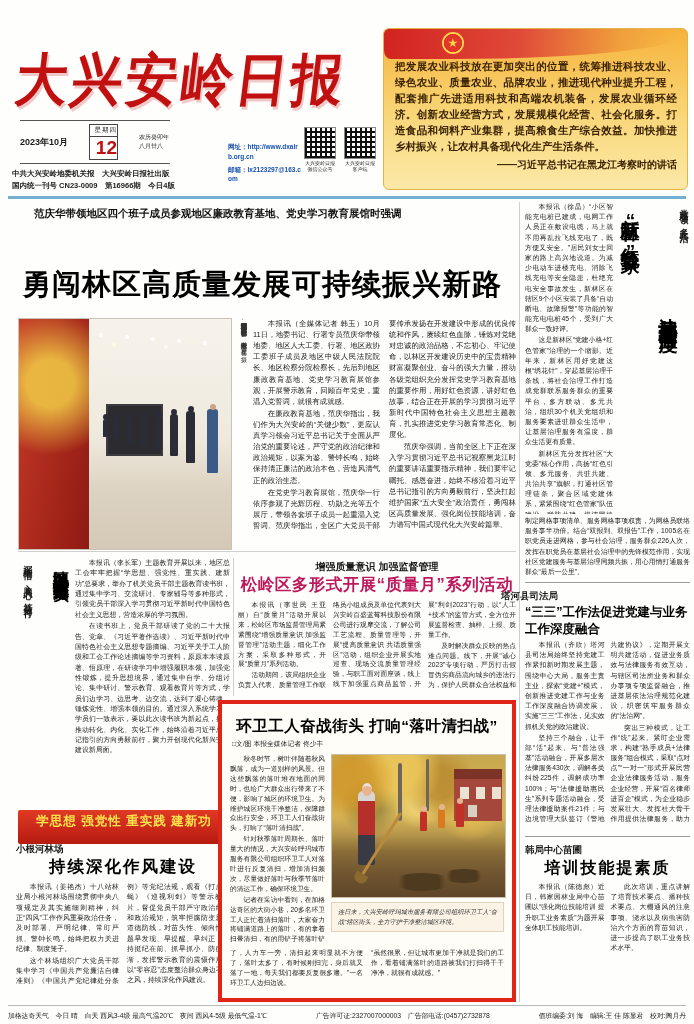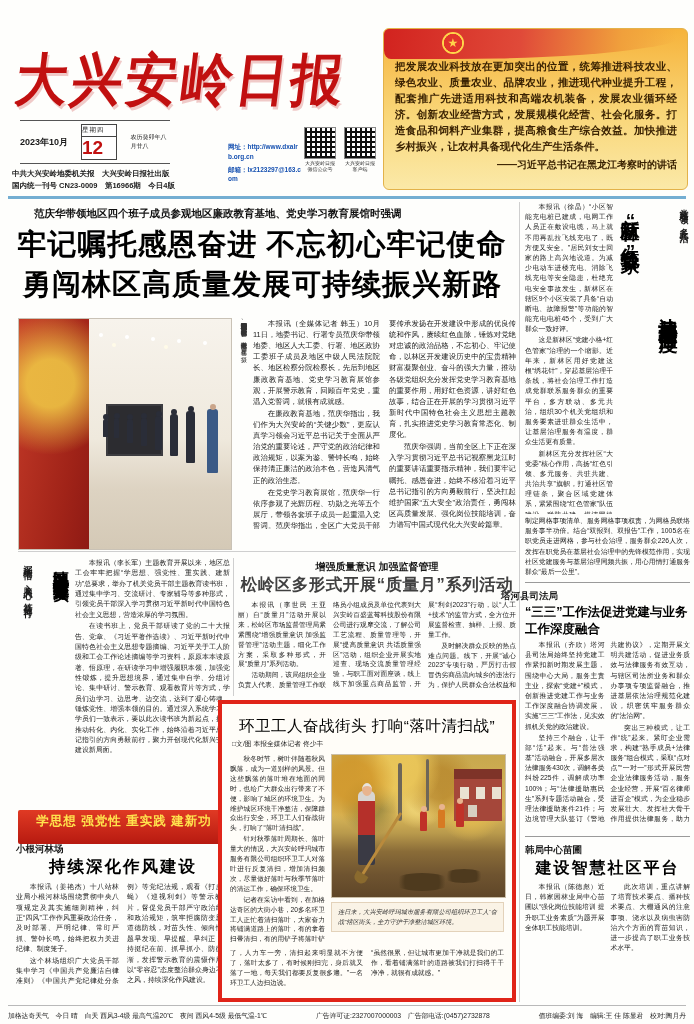--- a/index.html
+++ b/index.html
@@ -6,21 +6,21 @@
   .page{position:relative;width:694px;height:1024px;margin:0 auto;background:#fefefc;
         font-family:"Liberation Sans",sans-serif;color:#1a1a1a;overflow:hidden;}
   .abs{position:absolute;}
   
   .mast-title{left:16px;top:38px;width:345px;height:84px;font-family:"DejaVu Serif",serif;
     font-size:52px;font-weight:bold;color:#c11010;letter-spacing:3px;line-height:84px;
     transform:skewX(-7deg) scaleY(1.08);text-shadow:2px 2px 0 rgba(190,20,20,.22);white-space:nowrap;}
   .dateline{left:20px;top:120px;width:150px;height:42px;border-top:1px solid #555;border-bottom:1px solid #555;
     display:flex;align-items:center;gap:5px;}
   .ym{font-size:9px;font-weight:bold;white-space:nowrap;}
-  .daybox{width:40px;border:1.5px solid #444;background:#fff;text-align:left;margin:-8px 8px;}
+  .daybox{width:40px;border:1.5px solid #444;background:#fff;text-align:right;margin:-8px 16px;}
   .daybox .wd{font-size:6.5px;border-bottom:1px solid #444;padding:1px 0;letter-spacing:1px;}
   .daybox .dy{font-size:19px;font-weight:bold;color:#c11010;line-height:22px;}
   .lunar{font-size:6px;width:46px;line-height:1.5;}
   .pubinfo{left:12px;top:168px;width:218px;text-align:left;font-size:7.5px;line-height:1.6;font-weight:bold;color:#222;}
   .contact{left:228px;top:142px;width:74px;font-size:6.5px;font-weight:bold;color:#1550b0;line-height:1.5;word-break:break-all;}
   .contact div{margin-bottom:3px;}
   .qrwrap{width:34px;text-align:center;}
   .qr{width:30px;height:30px;margin:0 auto;border:1px solid #888;background-color:#fff;
       background-image:repeating-linear-gradient(0deg,#111 0 2px,transparent 2px 5px),
                        repeating-linear-gradient(90deg,#111 0 2px,transparent 2px 5px);}
@@ -97,28 +97,28 @@
   .red-banner{left:18px;top:810px;width:212px;height:34px;background:linear-gradient(180deg,#e03a24,#b71a10);
     color:#ffe34d;font-weight:900;text-align:center;font-size:12.5px;line-height:22px;letter-spacing:1px;border-radius:2px;}
   
   .xgh-kicker{left:16px;top:843px;width:212px;font-size:9.5px;font-weight:bold;}
   .xgh-headline{left:16px;top:856px;width:214px;text-align:center;font-size:16.5px;font-weight:900;letter-spacing:2px;color:#000;}
   .xgh-body{left:16px;top:882px;width:214px;height:116px;column-count:2;column-gap:8px;
     font-size:6.9px;line-height:1.5;text-align:justify;overflow:hidden;}
   
   .vrule2{left:233px;top:558px;width:1px;height:138px;background:#cfcfcf;}
   .sl-kicker{left:238px;top:560px;width:278px;text-align:center;font-size:10px;font-weight:bold;}
-  .sl-headline{left:238px;top:574px;width:278px;text-align:center;font-size:16.5px;font-weight:900;letter-spacing:.5px;color:#404040;}
+  .sl-headline{left:238px;top:574px;width:278px;text-align:center;font-size:16.5px;font-weight:900;letter-spacing:.5px;color:#be185d;}
   .sl-body{left:238px;top:600px;width:278px;height:96px;column-count:3;column-gap:7px;
     font-size:6.7px;line-height:1.48;text-align:justify;overflow:hidden;}
   .cols p{margin:0 0 1px;text-indent:2em;}
   
   .anno{left:218px;top:700px;width:298px;height:302px;border:4px solid #e02418;background:#fffdf8;
     box-sizing:border-box;overflow:hidden;}
-  .hw-headline{margin:12px 6px 2px;text-align:center;font-size:15.5px;font-weight:400;letter-spacing:.5px;color:#000;}
+  .hw-headline{margin:12px 6px 2px;text-align:center;font-size:15.5px;font-weight:700;letter-spacing:.5px;color:#000;}
   .hw-byline{margin:0 10px 5px;font-size:6.8px;color:#222;}
   .hw-main{display:flex;margin:0 8px;gap:6px;}
   .hw-coltext{width:95px;font-size:6.7px;line-height:1.48;text-align:justify;height:188px;overflow:hidden;}
   .hw-coltext p{margin:0 0 1px;text-indent:2em;}
   .hw-right{flex:1;}
   .hw-photo{position:relative;width:100%;height:142px;border:1px solid #cbbfa8;overflow:hidden;
     background:linear-gradient(180deg,#c8a84e 0%,#d9b658 42%,#b99a4c 55%,#8a6c38 68%,#6f5430 84%,#5f4628 100%);}
   .hw-foliage{position:absolute;inset:0;
     background:radial-gradient(circle at 12% 18%,rgba(210,150,40,.8) 0 10%,transparent 22%),
                radial-gradient(circle at 38% 10%,rgba(236,200,90,.9) 0 12%,transparent 26%),
@@ -198,21 +198,20 @@
       </div>
     <div class="quotetext">
       <span>把发展农业科技放在更加突出的位置，统筹推进科技农业、绿色农业、质量农业、品牌农业，推进现代种业提升工程，配套推广先进适用科技和高端农机装备，发展农业循环经济。创新农业经营方式，发展规模化经营、社会化服务。打造食品和饲料产业集群，提高粮食生产综合效益。加快推进乡村振兴，让农村具备现代化生产生活条件。</span>
       <span class="attr">——习近平总书记在黑龙江考察时的讲话</span>
     </div>
   </div>
 
   <div class="abs mastrule"></div>
 
   <div class="abs lead-kicker">范庆华带领地区四个班子成员参观地区廉政教育基地、党史学习教育展馆时强调</div>
-  <div class="abs lead-h1">牢记嘱托感恩奋进 不忘初心牢记使命</div>
   <div class="abs lead-h2">勇闯林区高质量发展可持续振兴新路</div>
 
   <div class="abs lead-photo">
     <div class="lp-lights"></div>
     <div class="lp-flag"></div>
     <div class="lp-board"></div>
     <span class="fig" style="left:84px;top:100px;width:5px;height:18px;"></span>
     <span class="fig" style="left:95px;top:99px;width:5px;height:20px;"></span>
     <span class="fig" style="left:108px;top:100px;width:6px;height:24px;"></span>
     <span class="fig" style="left:122px;top:99px;width:6px;height:28px;"></span>
@@ -253,21 +252,21 @@
   <div class="abs th-headline">“三三”工作法促进党建与业务工作深度融合</div>
   <div class="abs th-body cols">
       <p>本报讯（齐欣）塔河县司法局始终坚持党建工作紧扣新时期发展主题，围绕中心大局，服务主责主业，探索“党建+”模式，创新推进党建工作与业务工作深度融合协调发展，实施“三三”工作法，见实效抓机关党的政治建设。</p>
       <p>坚持三个融合，让干部“活”起来。与“普法强基”活动融合，开展多层次法律服务430次，调解各类纠纷225件，调解成功率100%；与“法律援助惠民生”系列专题活动融合，受理法律援助案件21件；与边境管理大队签订《警地共建协议》，定期开展文明共建活动，促进业务质效与法律服务有效互动，与辖区司法所业务和群众办事项专项监督融合，推进基层依法治理规范化建设，织密筑牢服务群众的“法治网”。</p>
       <p>突出三种模式，让工作“统”起来。紧盯企业需求，构建“熟手成员+法律服务”组合模式，采取“点对点”“一对一”形式开展民营企业法律服务活动，服务企业经营，开展“百名律师进百企”模式，为企业稳步发展壮大、发挥社大骨干作用提供法律服务，助力民营经济高质量发展，保障企业发展，启动普法宣传进企业模式，组织律师事务所、公职律师、“法律明白人”深入企业开展“法治体检”和公益法律服务。</p>
     </div>
 
   <div class="abs hrule-r2"></div>
 
   <div class="abs hj-kicker">韩局中心苗圃</div>
-  <div class="abs hj-headline">建设智慧社区平台</div>
+  <div class="abs hj-headline">培训技能提素质</div>
   <div class="abs hj-body cols">
       <p>本报讯（陈德彪）近日，韩家园林业局中心苗圃以“强化岗位技能培训 提升职工业务素质”为题开展全体职工技能培训。</p>
       <p>此次培训，重点讲解了培育技术要点、播种技术要点、大棚通风的注意事项、浇水以及病虫害防治六个方面的育苗知识，进一步提高了职工业务技术水平。</p>
     </div>
 
   <div class="abs hrule-mid"></div>
 
   <div class="abs union">
     <div class="union-kicker">深学细悟　入脑入心　笃信笃行</div>
     <div class="union-headline">地区总工会推进主题教育走深走实</div>

